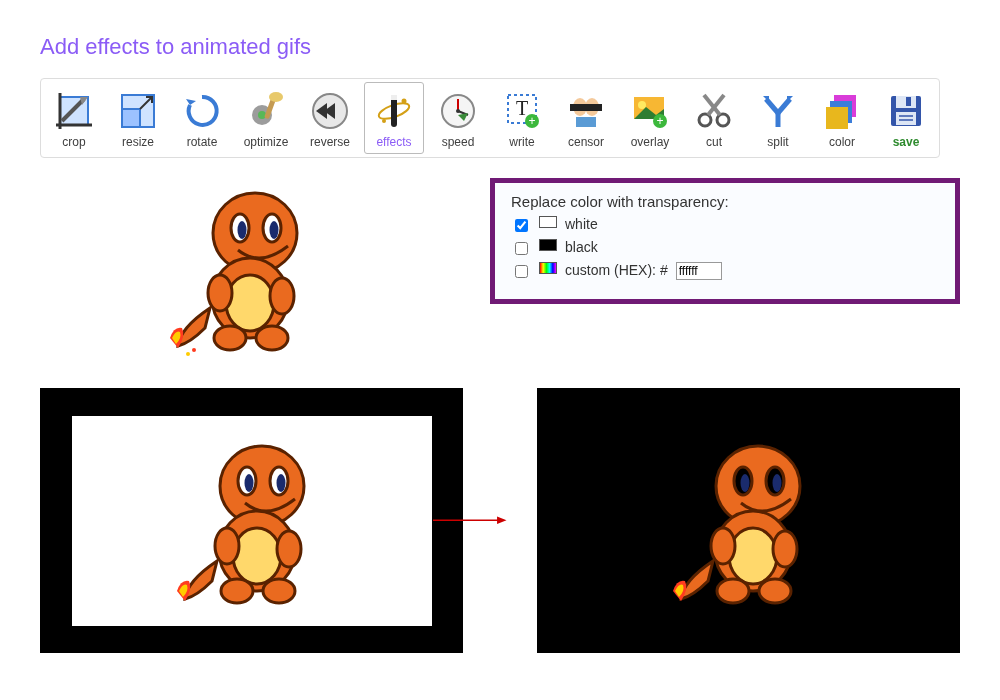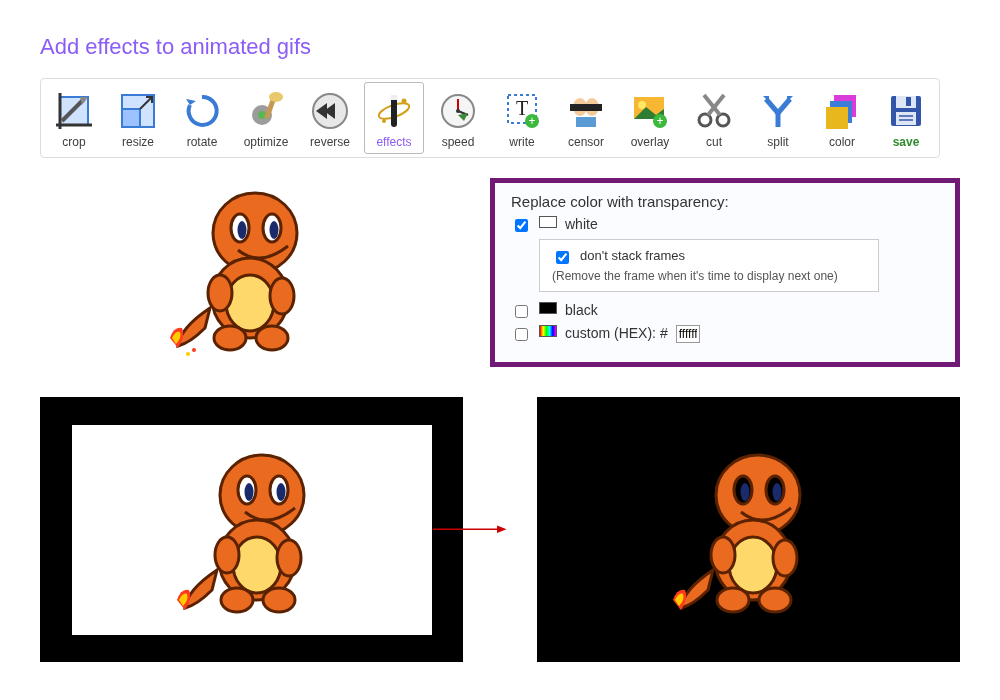--- a/index.html
+++ b/index.html
@@ -94,21 +94,21 @@
   .sub-box {
     margin: 4px 0 10px 28px;
     border: 1px solid #ccc;
     background: #fff;
     padding: 8px 12px;
     width: 340px;
     font-size: 13px;
   }
   .sub-box .hint { color:#555; font-size:12px; margin-top:2px;}
   input[type=text].hex {
-    width: 24px;
+    width: 46px;
     font-size: 12px;
     border: 1px solid #999;
     padding: 1px 2px;
   }
 
   .compare {
     display: flex;
     align-items: center;
     gap: 0;
     margin-top: 30px;
@@ -342,27 +342,20 @@
 
   <div class="panel-wrap">
     <div class="panel-title">Replace color with transparency:</div>
 
     <div class="opt-row">
       <input type="checkbox" id="cb-white" checked="" style="">
       <span class="swatch white"></span>
       <span>white</span>
     </div>
 
-    <div class="sub-box">
-      <div class="opt-row" style="margin:0">
-        <input type="checkbox" id="cb-stack" checked="" style="">
-        <span>don't stack frames</span>
-      </div>
-      <div class="hint">(Remove the frame when it's time to display next one)</div>
-    </div>
 
     <div class="opt-row">
       <input type="checkbox" id="cb-black" style="">
       <span class="swatch black"></span>
       <span>black</span>
     </div>
 
     <div class="opt-row">
       <input type="checkbox" id="cb-custom" style="">
       <span class="swatch multi"></span>

